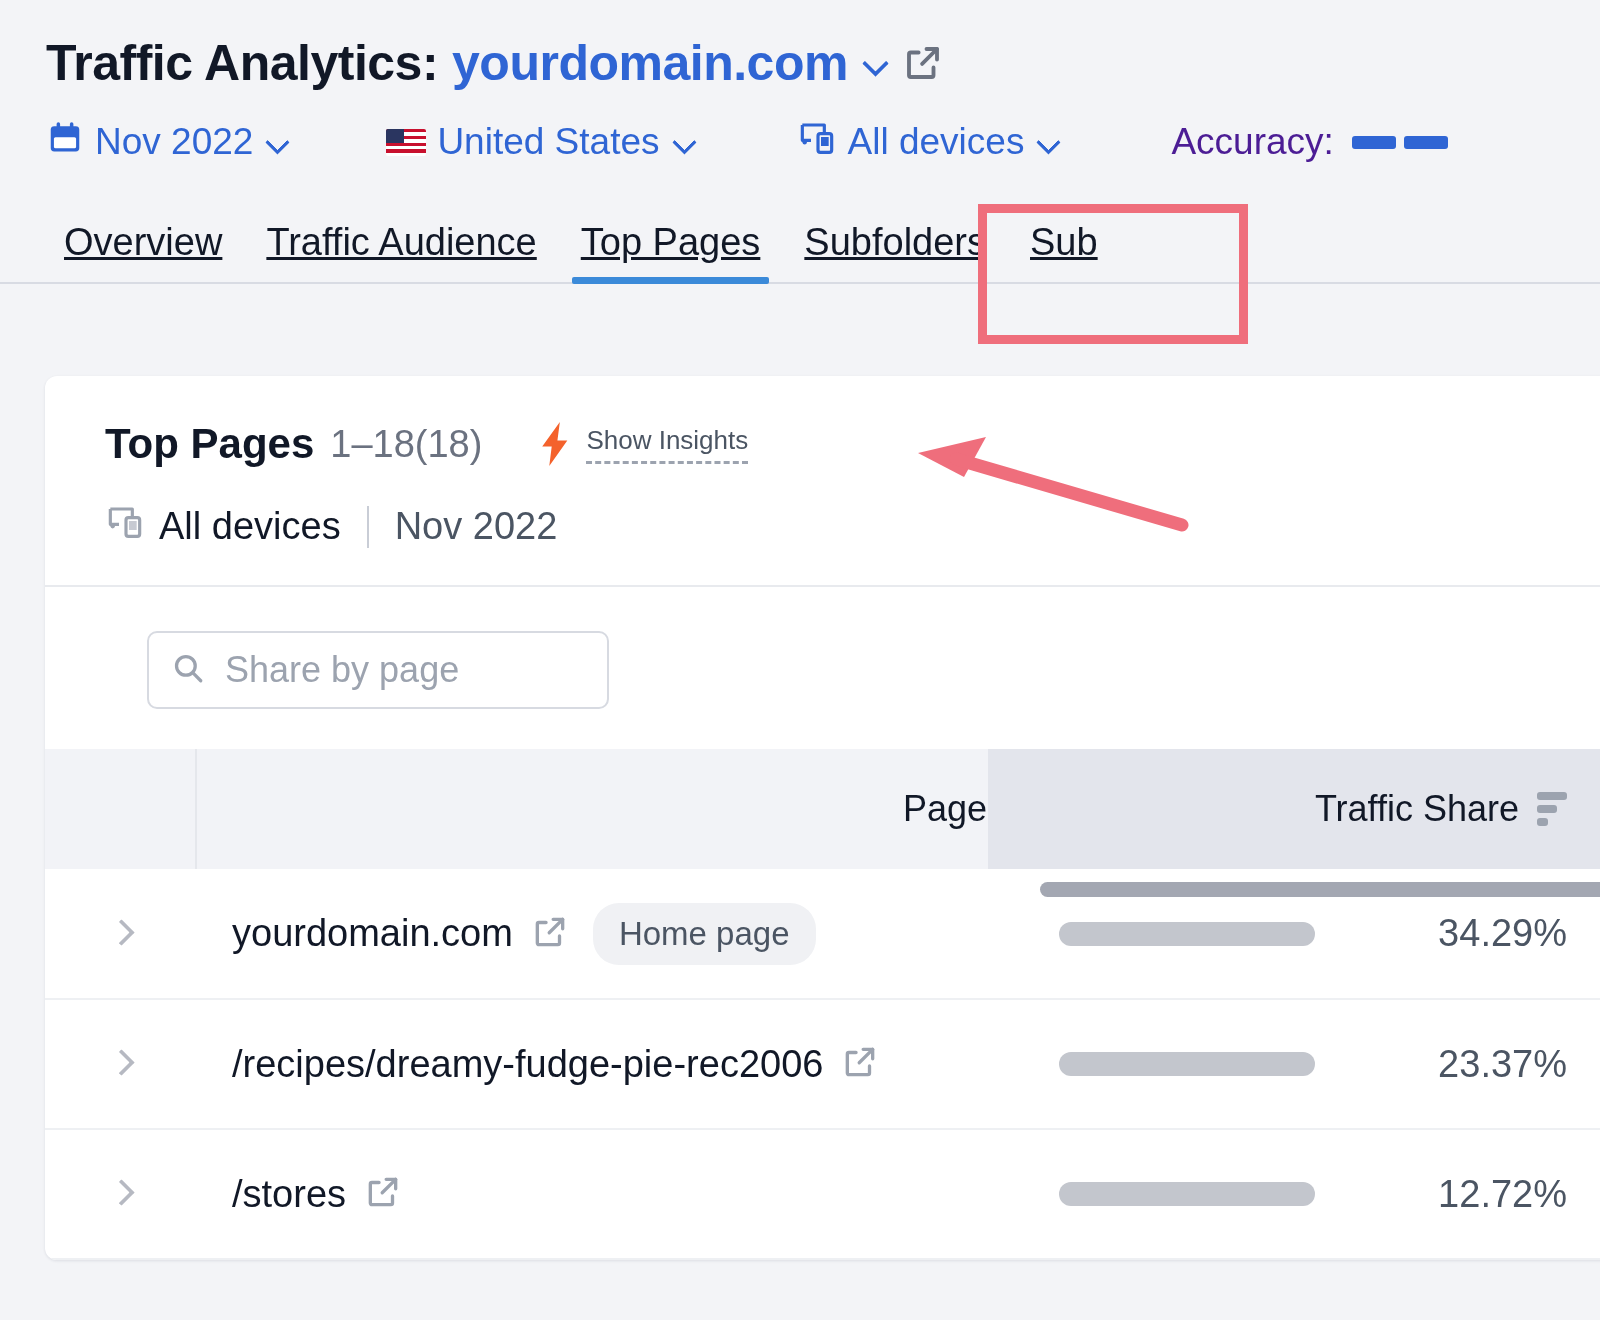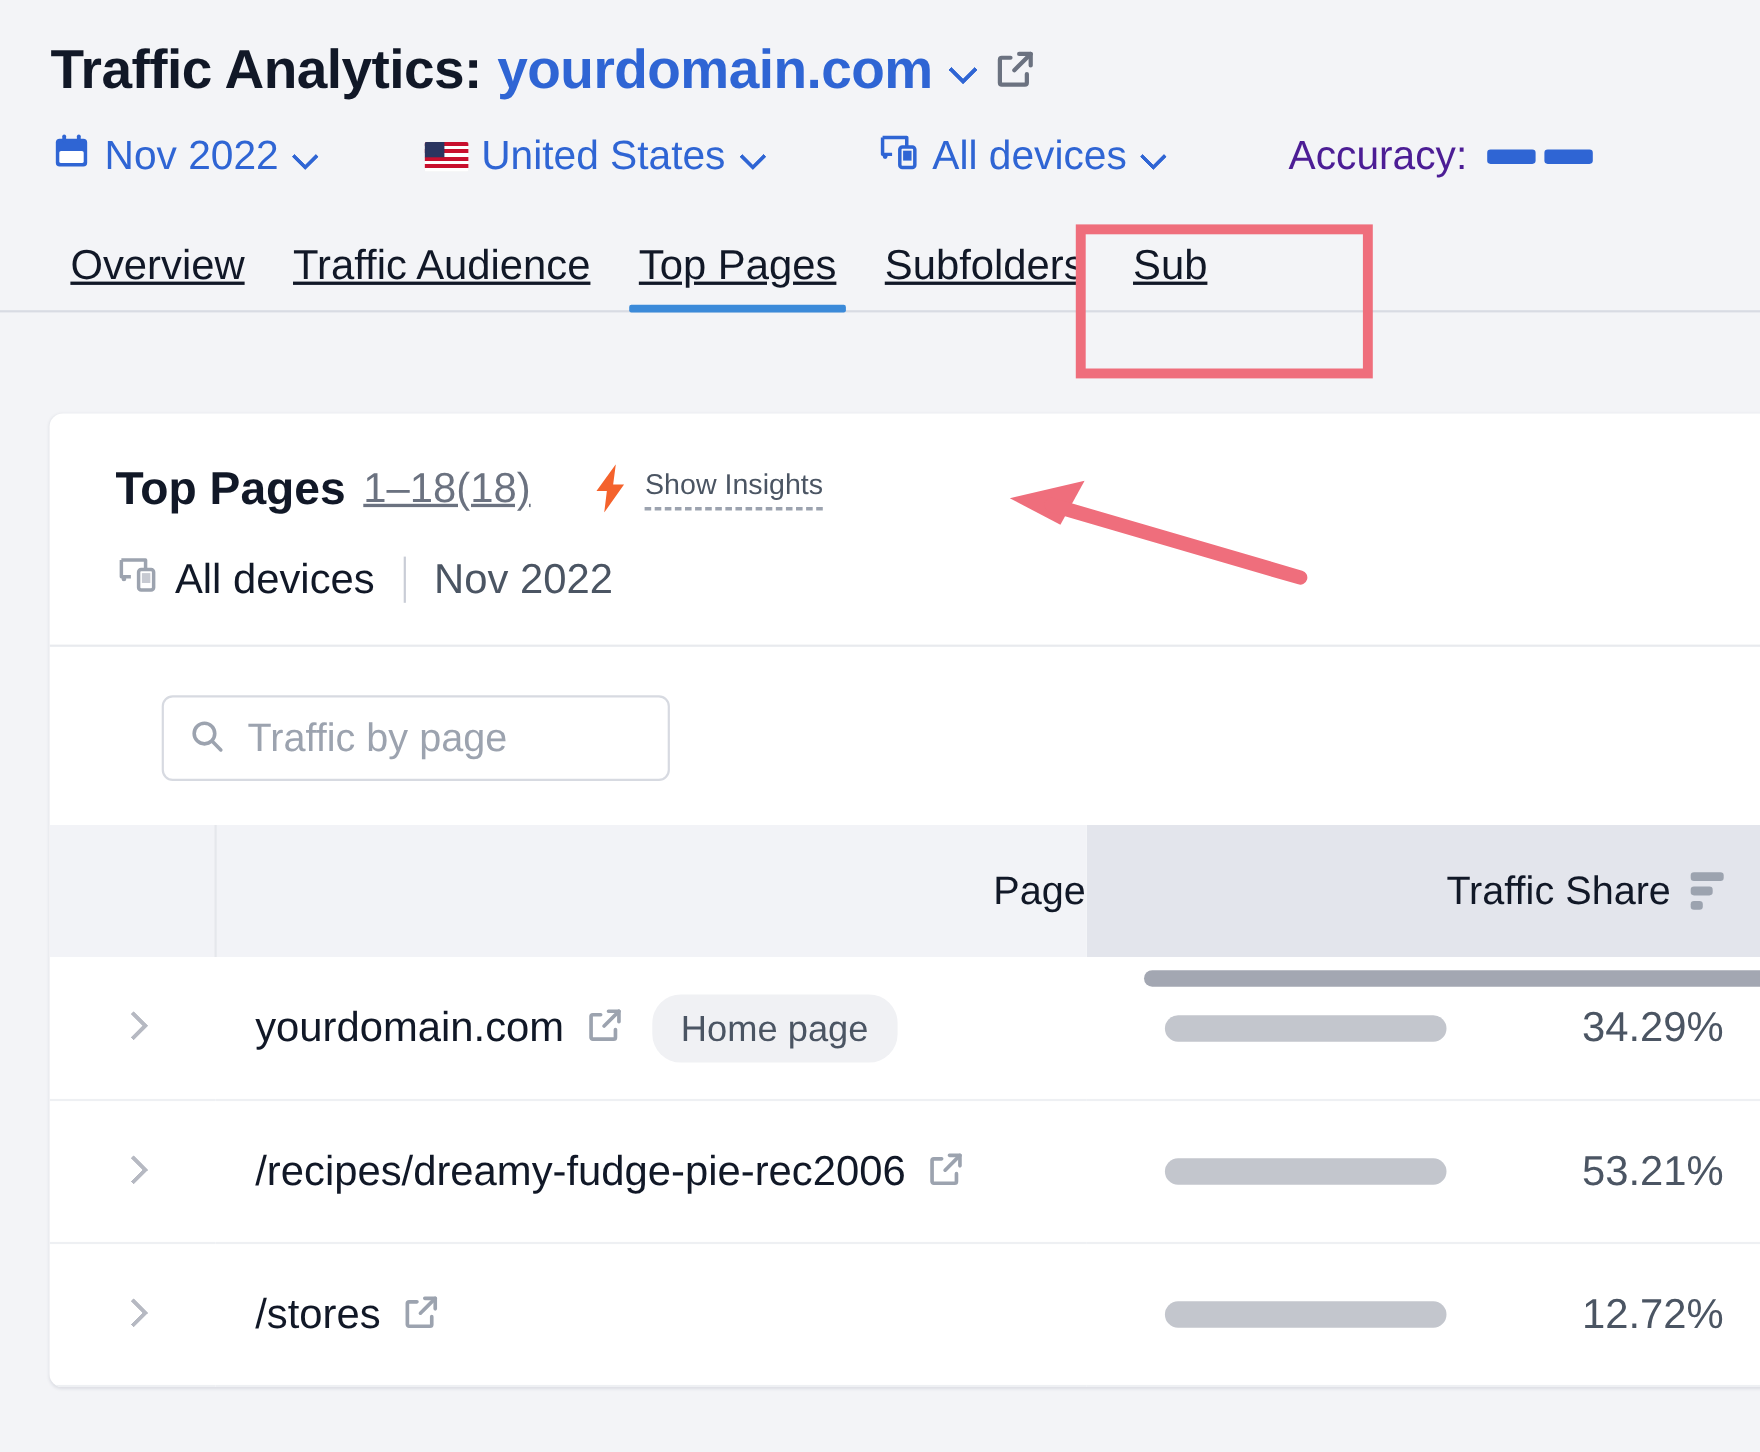--- a/index.html
+++ b/index.html
@@ -190,21 +190,20 @@
     font-size: 42px;
     font-weight: bold;
     color: #111827;
     white-space: nowrap;
   }
   .card-count {
     font-size: 38px;
     color: #6b7280;
     margin-left: 16px;
     white-space: nowrap;
-    text-decoration: underline;
   }
   .insights-wrap {
     display: flex;
     align-items: center;
     gap: 14px;
     margin-left: 56px;
   }
   .bolt-icon { flex: none; display: inline-flex; }
   .show-insights {
     font-size: 26px;
@@ -526,21 +525,21 @@
   </div>
 
   <div class="filter-zone">
     <div class="search-box">
       <span>
         <svg width="34" height="34" viewBox="0 0 24 24" fill="none" stroke="#9ca3af" stroke-width="2.3" stroke-linecap="round">
           <circle cx="10.5" cy="10.5" r="6.6"></circle>
           <path d="M15.5 15.5L21 21"></path>
         </svg>
       </span>
-      <span class="search-placeholder">Traffic by page</span>
+      <span class="search-placeholder">Share by page</span>
     </div>
   </div>
 
   <table class="table">
     <thead>
       <tr class="thead-row">
         <th class="th-spacer"></th>
         <th class="th-page">Page</th>
         <th class="th-share">
           <span class="th-share-inner">
@@ -597,21 +596,21 @@
                 <path d="M18 14.5V19a1 1 0 0 1-1 1H5a1 1 0 0 1-1-1V7a1 1 0 0 1 1-1h4.5"></path>
               </svg>
             </span>
           </div>
         </td>
         <td class="cell-share">
           <div class="share-inner">
             <span class="bar-track">
               <span class="bar-fill" style="width: 23.37%;"></span>
             </span>
-            <span class="share-value">53.21%</span>
+            <span class="share-value">23.37%</span>
           </div>
         </td>
       </tr>
 
       <tr class="row">
         <td class="cell-chevron">
           <span class="chev-gray"></span>
         </td>
         <td class="cell-page">
           <div class="page-inner">

